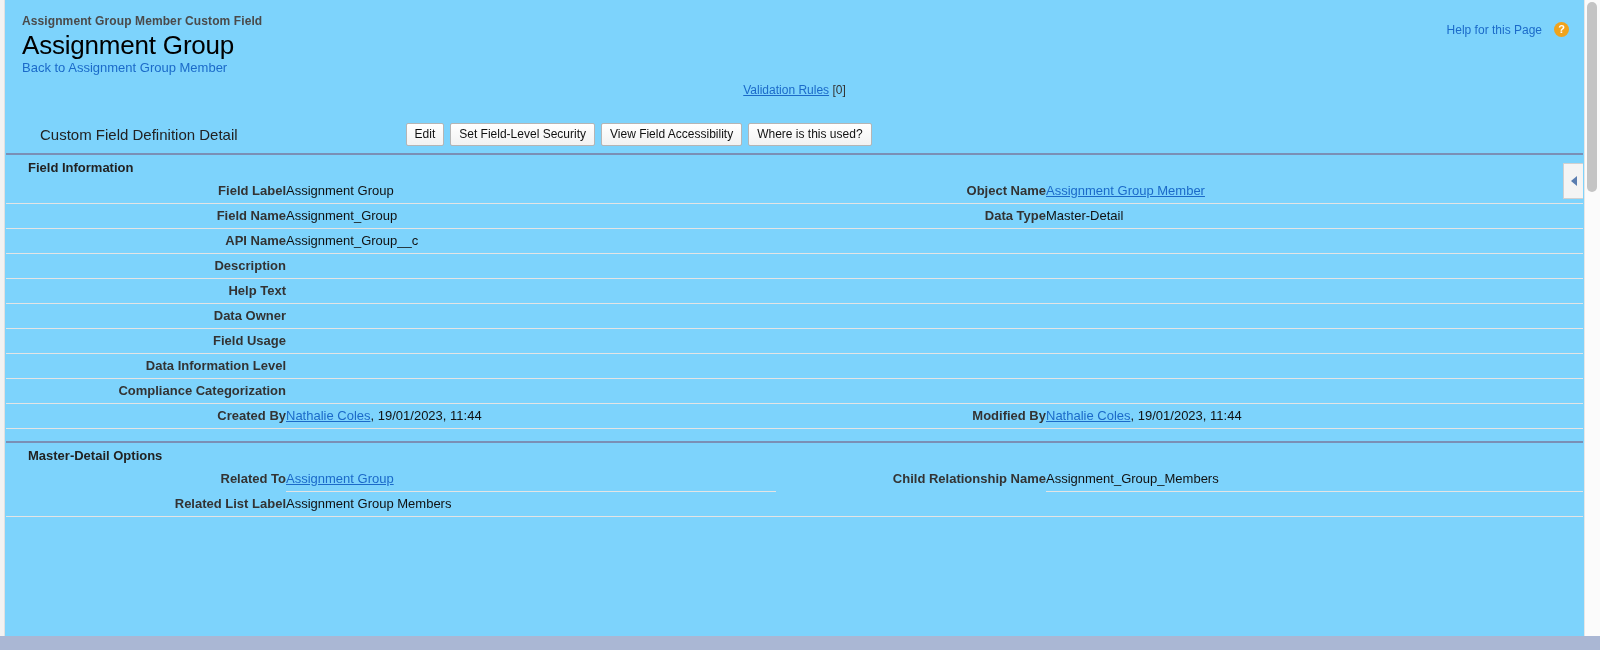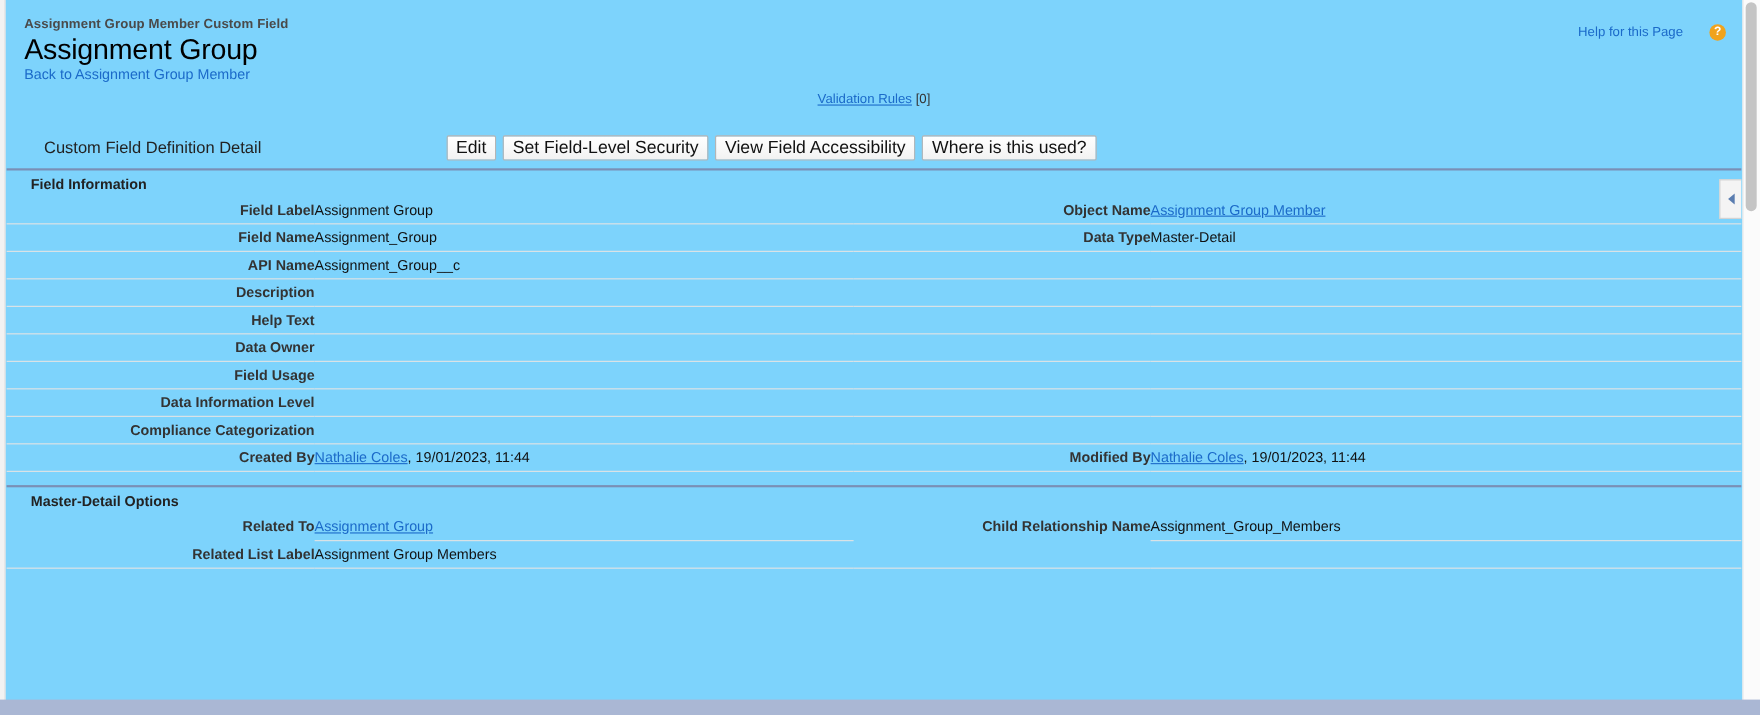--- a/index.html
+++ b/index.html
@@ -68,22 +68,22 @@
     text-decoration: none;
   }
   .help-link {
     position: absolute;
     right: 14px;
     top: 22px;
     font-size: 12px;
     color: #1b6ac9;
     text-decoration: none;
     display: flex;
-    align-items: flex-start;
-    gap: 24px;
+    align-items: center;
+    gap: 12px;
   }
   .help-icon {
     width: 15px; height: 15px; border-radius: 50%;
     background: #f0a31c;
     color: #fff;
     font-size: 11px; font-weight: bold;
     display: inline-flex; align-items: center; justify-content: center;
     line-height: 1;
   }
 
@@ -115,21 +115,21 @@
   }
   .btn-row {
     display: flex;
     gap: 6px;
     margin-left: 168px;
   }
   .btn {
     background: linear-gradient(#ffffff, #f2f2f2);
     border: 1px solid #b5b5b5;
     border-radius: 2px;
-    font-size: 16px;
+    font-size: 12px;
     color: #111;
     padding: 3px 8px;
     line-height: 15px;
     cursor: pointer;
     font-family: "Liberation Sans", sans-serif;
     white-space: nowrap;
   }
 
   
   .side-tab {

